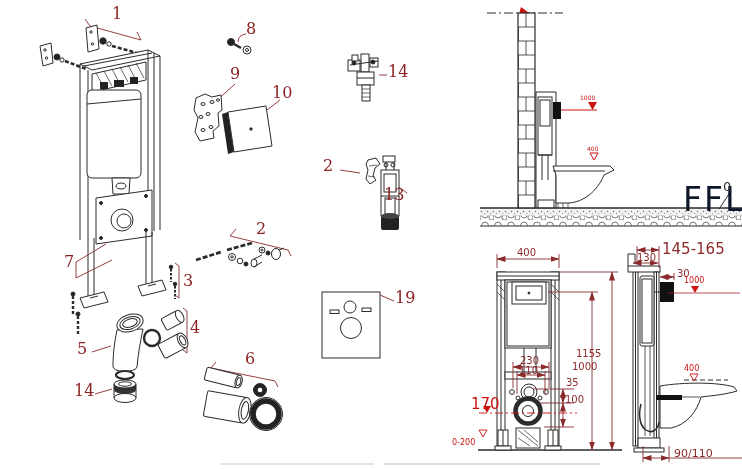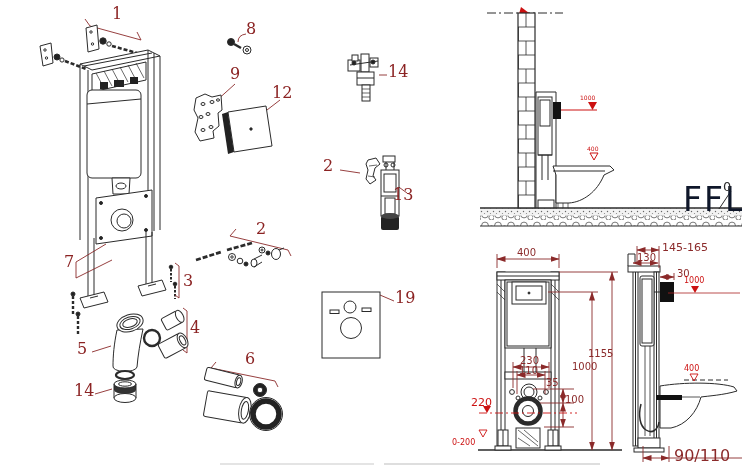--- a/index.html
+++ b/index.html
@@ -2,23 +2,23 @@
 <html><head>
 <meta charset="utf-8">
 <style>
   html,body{margin:0;padding:0;background:#fff;}
   .stage{position:relative;width:742px;height:469px;background:#ffffff;overflow:hidden;
          font-family:"DejaVu Sans",sans-serif;}
   .stage svg{position:absolute;left:0;top:0;}
   .txt{position:absolute;line-height:1;white-space:nowrap;color:#222;}
   .lbl{font-family:"DejaVu Serif",serif;font-size:16px;color:#8b2323;}
   .dim{font-size:10px;color:#8b2a2a;}
-  .dim.s9{font-size:11px;}
+  .dim.s9{font-size:15px;}
   .dim.s8{font-size:8px;}
-  .dim.s11{font-size:16px;}
+  .dim.s11{font-size:11px;}
   .red{color:#cc1111;}
   .tiny{font-size:6px;color:#cc1111;}
   .ffl{font-size:33px;letter-spacing:2px;color:#0f172a;}
   .ffl0{font-size:13px;color:#2b2b2b;}
 </style>
 </head>
 <body>
 
 <div class="stage">
 
@@ -374,40 +374,40 @@
 
   <span class="txt lbl" style="left:112px;top:6px">1</span>
   <span class="txt lbl" style="left:256px;top:221px">2</span>
   <span class="txt lbl" style="left:183px;top:273px">3</span>
   <span class="txt lbl" style="left:190px;top:320px">4</span>
   <span class="txt lbl" style="left:77px;top:341px">5</span>
   <span class="txt lbl" style="left:245px;top:351px">6</span>
   <span class="txt lbl" style="left:64px;top:254px">7</span>
   <span class="txt lbl" style="left:246px;top:21px">8</span>
   <span class="txt lbl" style="left:230px;top:66px">9</span>
-  <span class="txt lbl" style="left:272px;top:85px">12</span>
+  <span class="txt lbl" style="left:272px;top:85px">10</span>
   <span class="txt lbl" style="left:388px;top:64px">14</span>
   <span class="txt lbl" style="left:323px;top:158px">2</span>
-  <span class="txt lbl" style="left:393px;top:187px">13</span>
+  <span class="txt lbl" style="left:384px;top:187px">13</span>
   <span class="txt lbl" style="left:395px;top:290px">19</span>
   <span class="txt lbl" style="left:74px;top:383px">14</span>
 
   <span class="txt ffl" style="left:683px;top:183px">FFL</span>
   <span class="txt ffl0" style="left:723px;top:180px">0</span>
   <span class="txt tiny" style="left:580px;top:95px">1000</span>
   <span class="txt tiny" style="left:587px;top:146px">400</span>
 
   <span class="txt dim" style="left:517px;top:248px">400</span>
-  <span class="txt dim" style="left:588px;top:349px">1155</span>
+  <span class="txt dim" style="left:576px;top:349px">1155</span>
   <span class="txt dim" style="left:572px;top:362px">1000</span>
   <span class="txt dim" style="left:520px;top:356px">230</span>
   <span class="txt dim" style="left:519px;top:366px">110</span>
-  <span class="txt dim" style="left:546px;top:378px">35</span>
+  <span class="txt dim" style="left:566px;top:378px">35</span>
   <span class="txt dim" style="left:565px;top:395px">100</span>
-  <span class="txt dim s9 red" style="left:471px;top:397px">220</span>
+  <span class="txt dim s9 red" style="left:471px;top:397px">170</span>
   <span class="txt dim s8 red" style="left:452px;top:439px">0-200</span>
 
   <span class="txt dim s9" style="left:662px;top:242px">145-165</span>
   <span class="txt dim" style="left:637px;top:253px">130</span>
   <span class="txt dim" style="left:677px;top:269px">30</span>
   <span class="txt dim s8 red" style="left:684px;top:277px">1000</span>
   <span class="txt dim s8 red" style="left:684px;top:365px">400</span>
   <span class="txt dim s11" style="left:674px;top:448px">90/110</span>
 </div>
 

